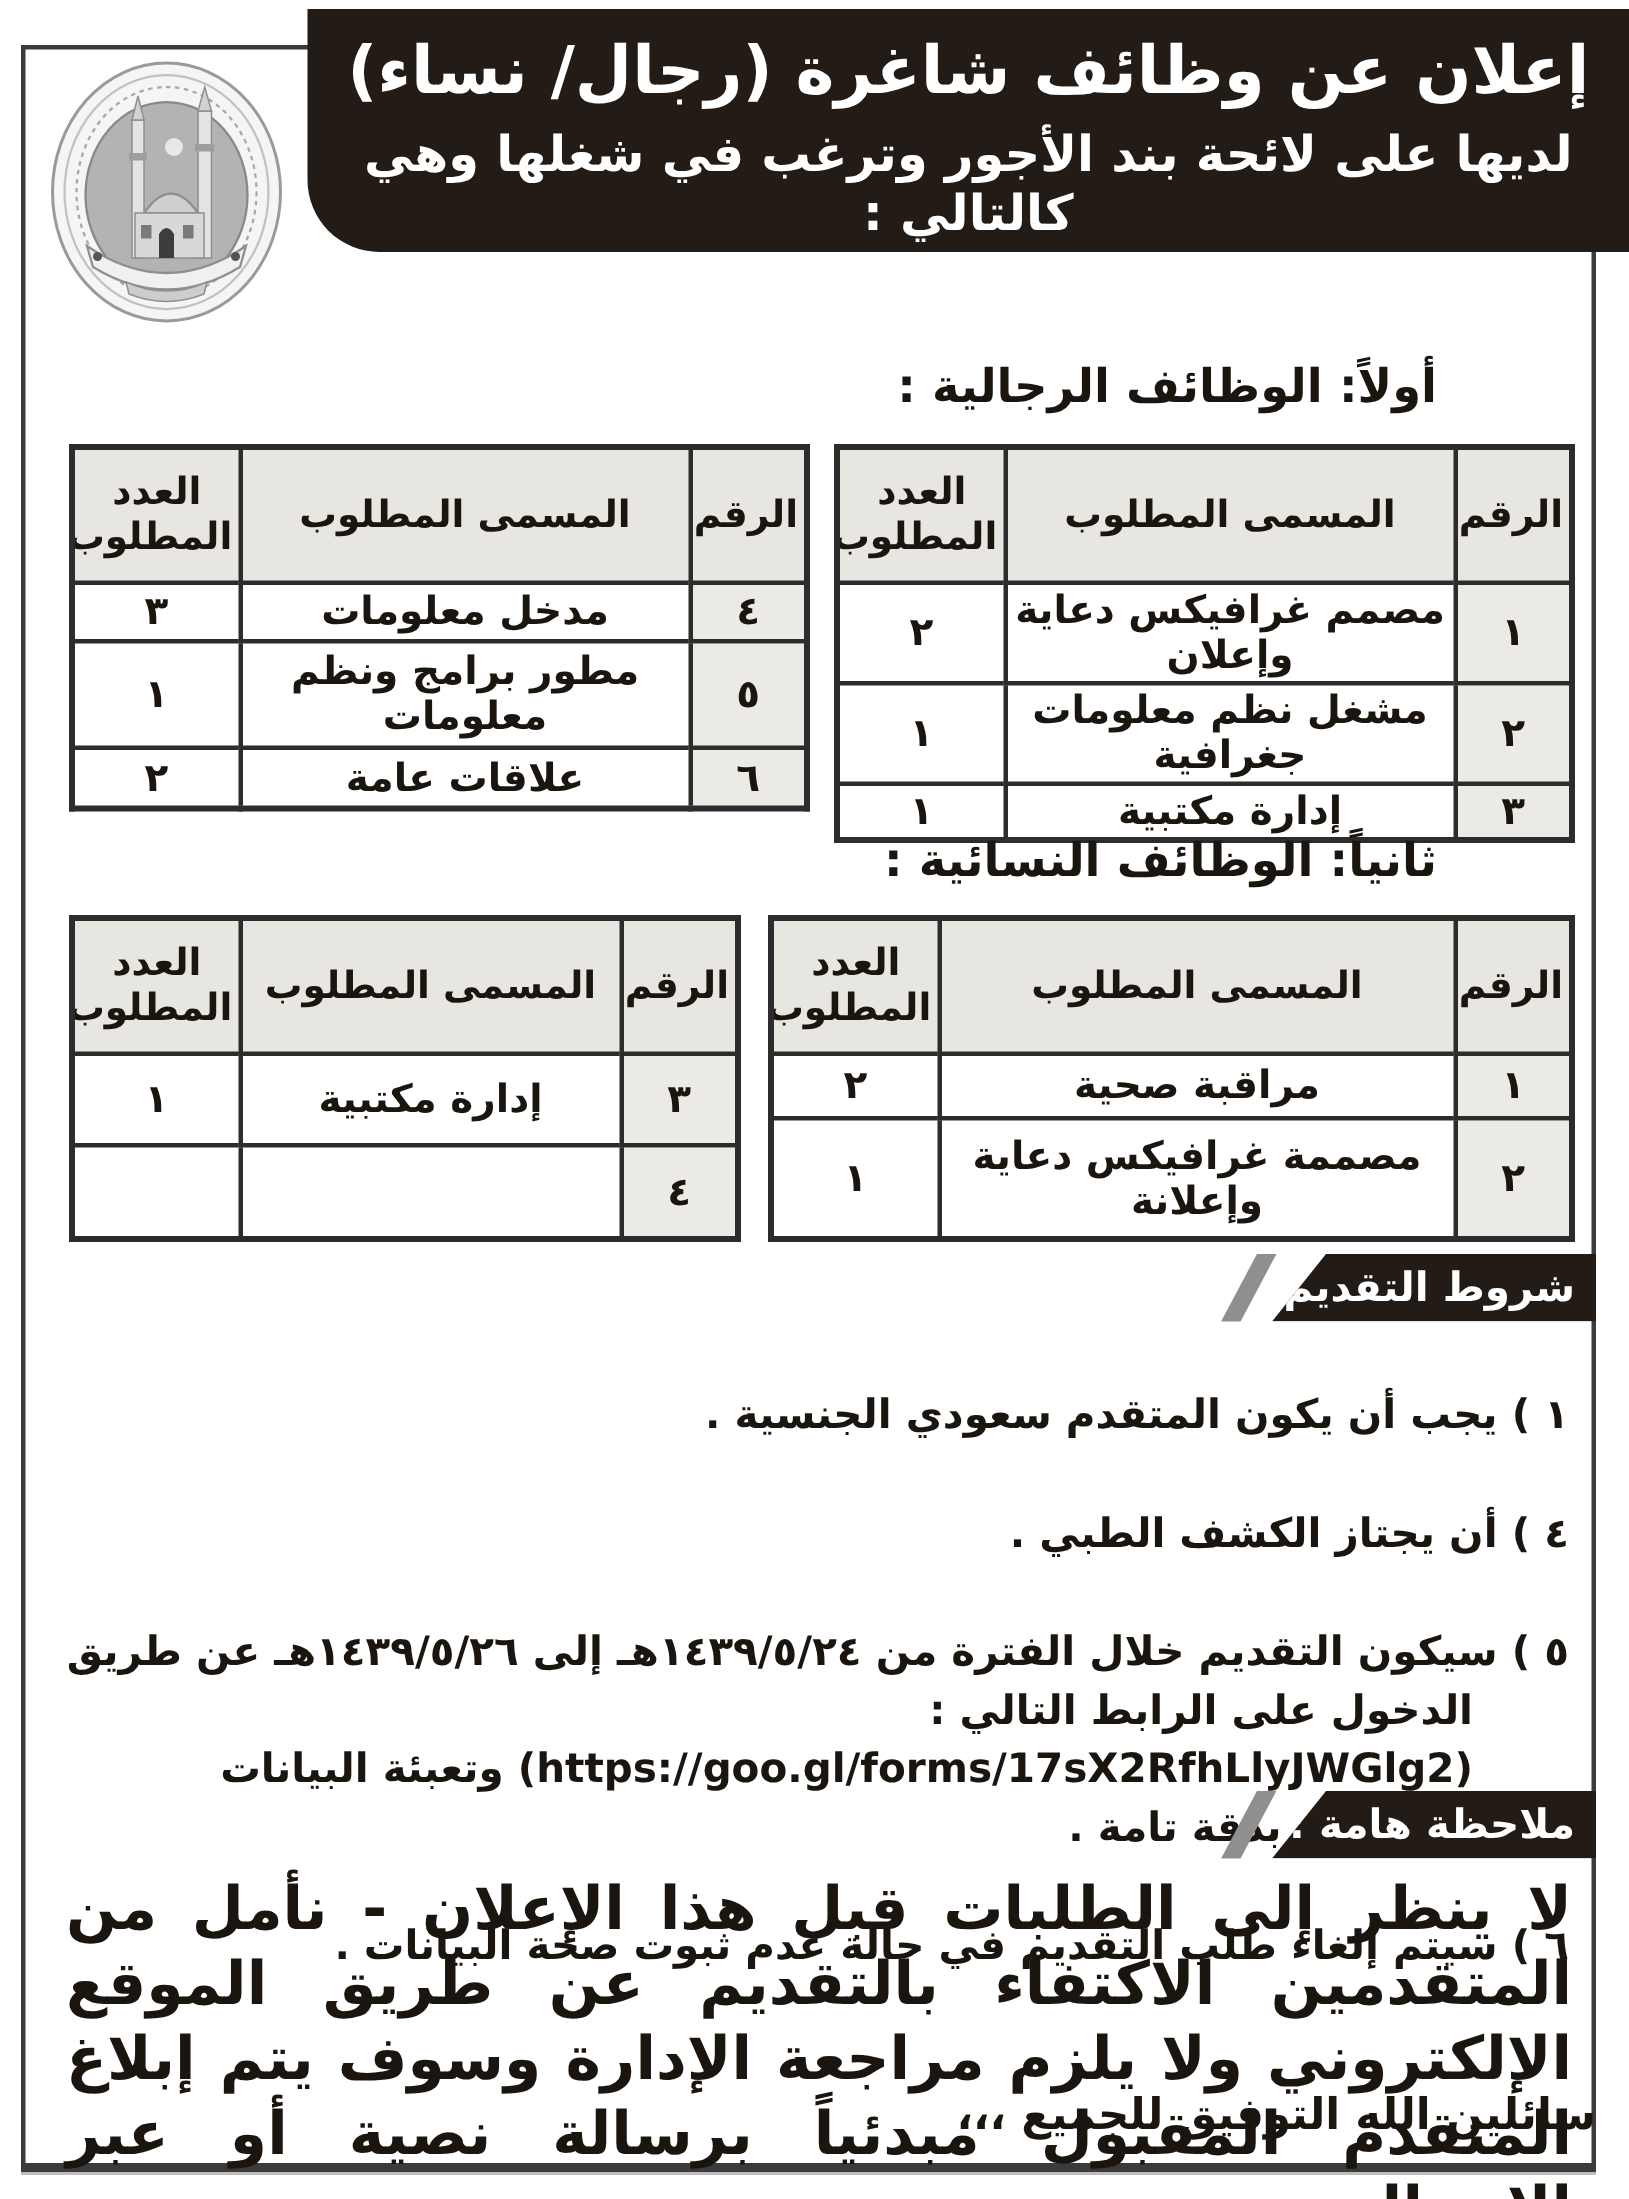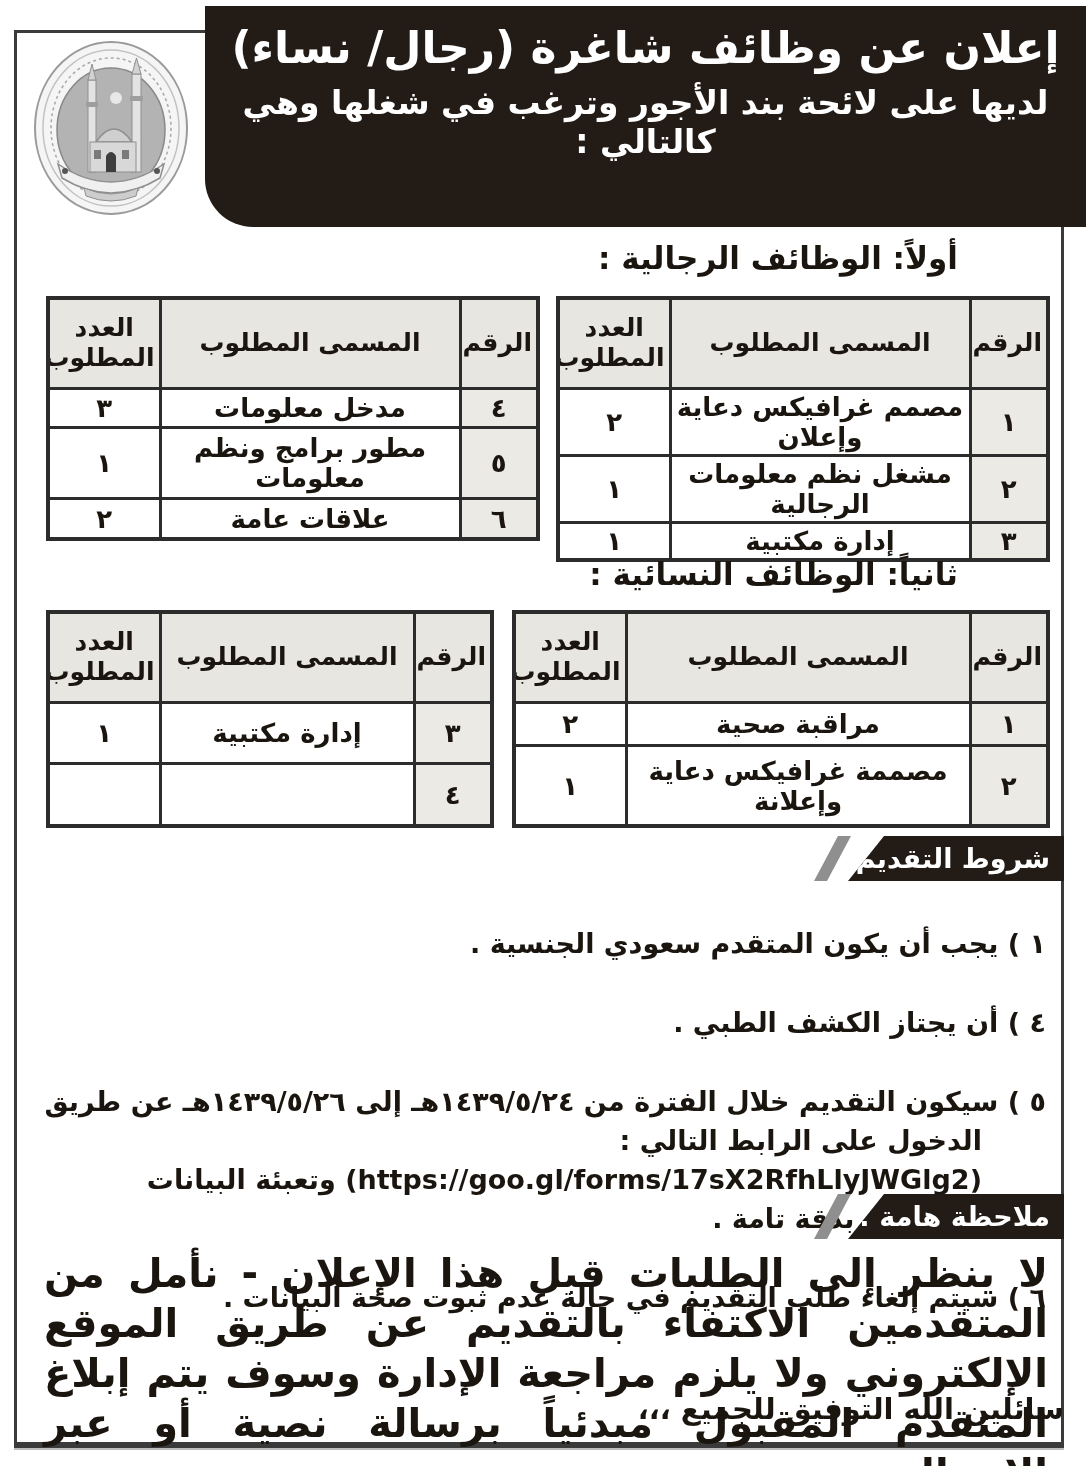--- a/index.html
+++ b/index.html
@@ -9,21 +9,21 @@
     font-family:"DejaVu Sans",sans-serif;direction:rtl;
   }
   
   .frame{
     position:absolute;left:14px;top:30px;right:22px;bottom:18px;
     border:3px solid #3b3b3b;border-bottom-width:6px;
     box-shadow:0 2px 0 #bdbdbd;
   }
   
   .header-block{
-    position:absolute;top:6px;left:205px;right:0;height:221px;
+    position:absolute;top:6px;left:205px;right:0;height:162px;
     background:#221b16;border-radius:0 0 0 48px;
     color:#ffffff;text-align:center;z-index:2;
   }
   .h-line1{font-size:44px;font-weight:bold;padding-top:16px;letter-spacing:0;}
   .h-line2{font-size:33px;font-weight:bold;padding-top:14px;}
   .h-line3{font-size:33px;font-weight:bold;padding-top:10px;}
   
   .logo-wrap{position:absolute;top:38px;left:32px;width:158px;height:180px;z-index:3;}
   
   .sec-heading{position:absolute;font-size:31px;font-weight:bold;white-space:nowrap;}
@@ -130,21 +130,21 @@
       </tr>
     </thead>
     <tbody>
       <tr>
         <td class="num">١</td>
         <td>مصمم غرافيكس دعاية وإعلان</td>
         <td>٢</td>
       </tr>
       <tr>
         <td class="num">٢</td>
-        <td>مشغل نظم معلومات الرجالية</td>
+        <td>مشغل نظم معلومات جغرافية</td>
         <td>١</td>
       </tr>
       <tr>
         <td class="num">٣</td>
         <td>إدارة مكتبية</td>
         <td>١</td>
       </tr>
     </tbody>
   </table>
 </div>

